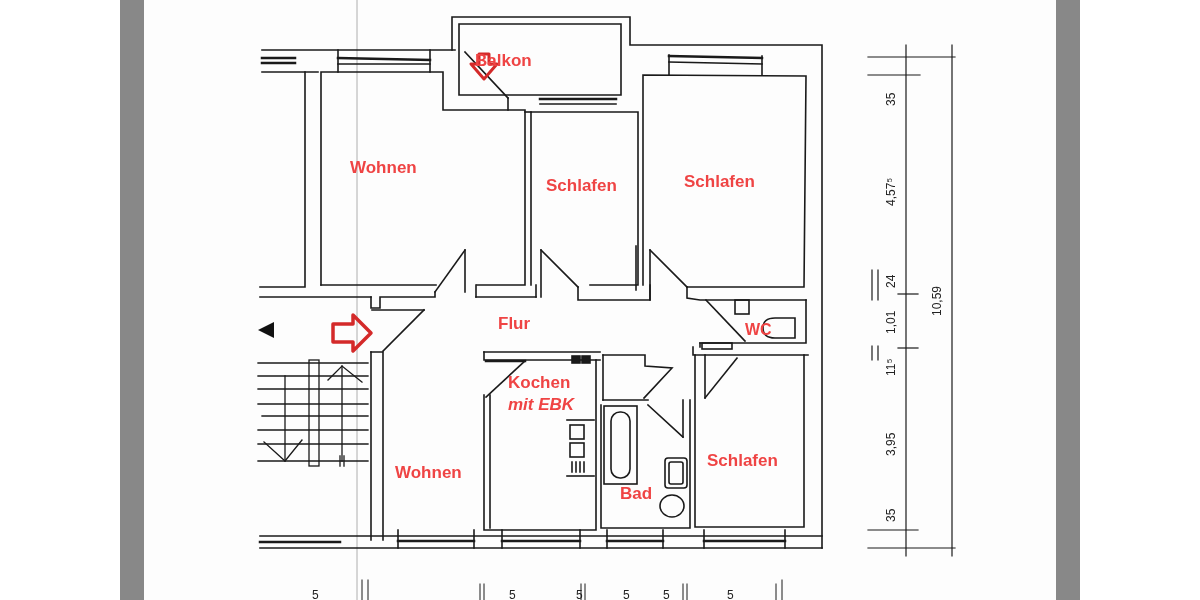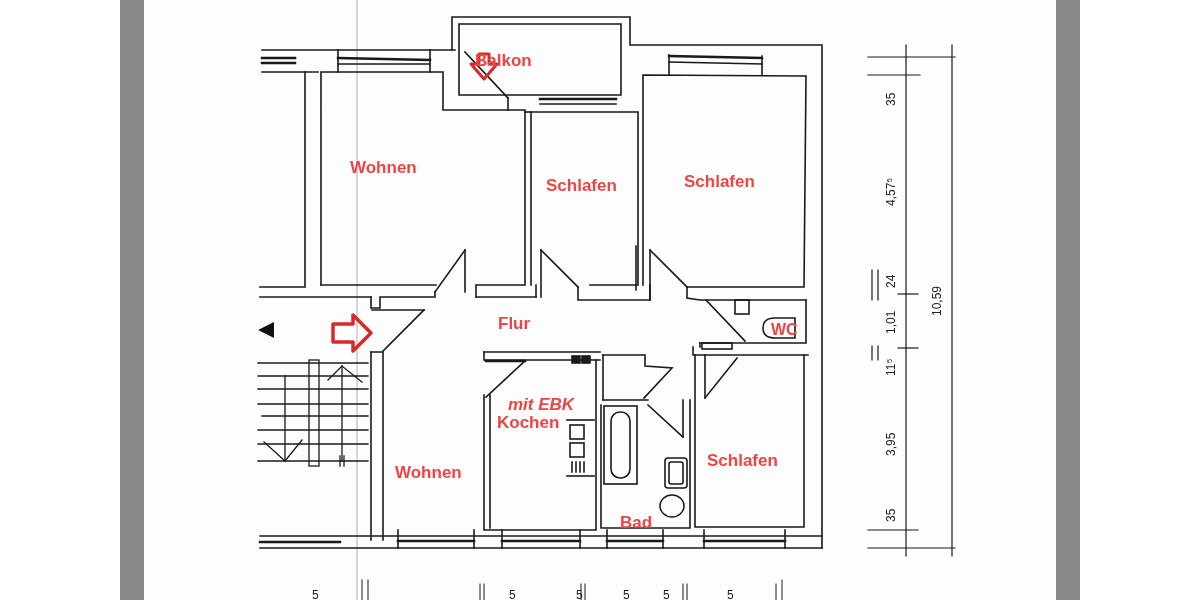--- a/index.html
+++ b/index.html
@@ -215,25 +215,25 @@
     <line x1="776" y1="584" x2="776" y2="600"></line>
     <line x1="782" y1="580" x2="782" y2="600"></line>
   </g>
 </svg>
 
 <div class="room-label" style="left:475px; top:51px;">Balkon</div>
 <div class="room-label" style="left:350px; top:158px;">Wohnen</div>
 <div class="room-label" style="left:546px; top:176px;">Schlafen</div>
 <div class="room-label" style="left:684px; top:172px;">Schlafen</div>
 <div class="room-label" style="left:498px; top:314px;text-align:right;">Flur</div>
-<div class="room-label small" style="left:771px; top:321px;">WC</div>
-<div class="room-label" style="left:497px; top:373px;margin-top:40px;">Kochen</div>
+<div class="room-label small" style="left:745px; top:321px;">WC</div>
+<div class="room-label" style="left:508px; top:373px;">Kochen</div>
 <div class="room-label" style="left:508px; top:395px;font-style:italic;">mit EBK</div>
 <div class="room-label" style="left:395px; top:463px;">Wohnen</div>
-<div class="room-label" style="left:620px; top:513px;">Bad</div>
+<div class="room-label" style="left:620px; top:484px;">Bad</div>
 <div class="room-label" style="left:707px; top:451px;">Schlafen</div>
 
 <div class="dim rot" style="left:884px; top:106px;">35</div>
 <div class="dim rot" style="left:884px; top:206px;">4,57⁵</div>
 <div class="dim rot" style="left:884px; top:288px;">24</div>
 <div class="dim rot" style="left:884px; top:334px;">1,01</div>
 <div class="dim rot" style="left:884px; top:376px;">11⁵</div>
 <div class="dim rot" style="left:884px; top:456px;">3,95</div>
 <div class="dim rot" style="left:884px; top:522px;">35</div>
 <div class="dim rot" style="left:930px; top:316px;">10,59</div>

